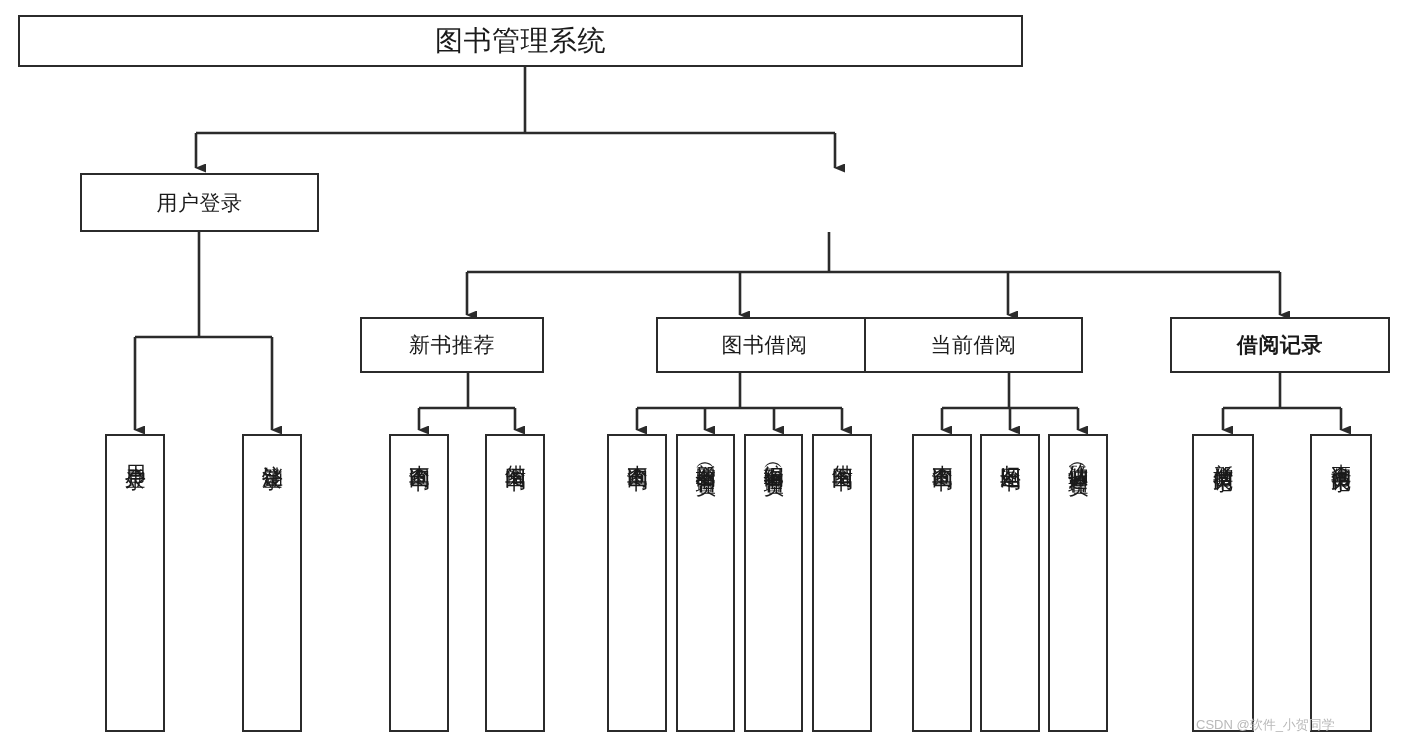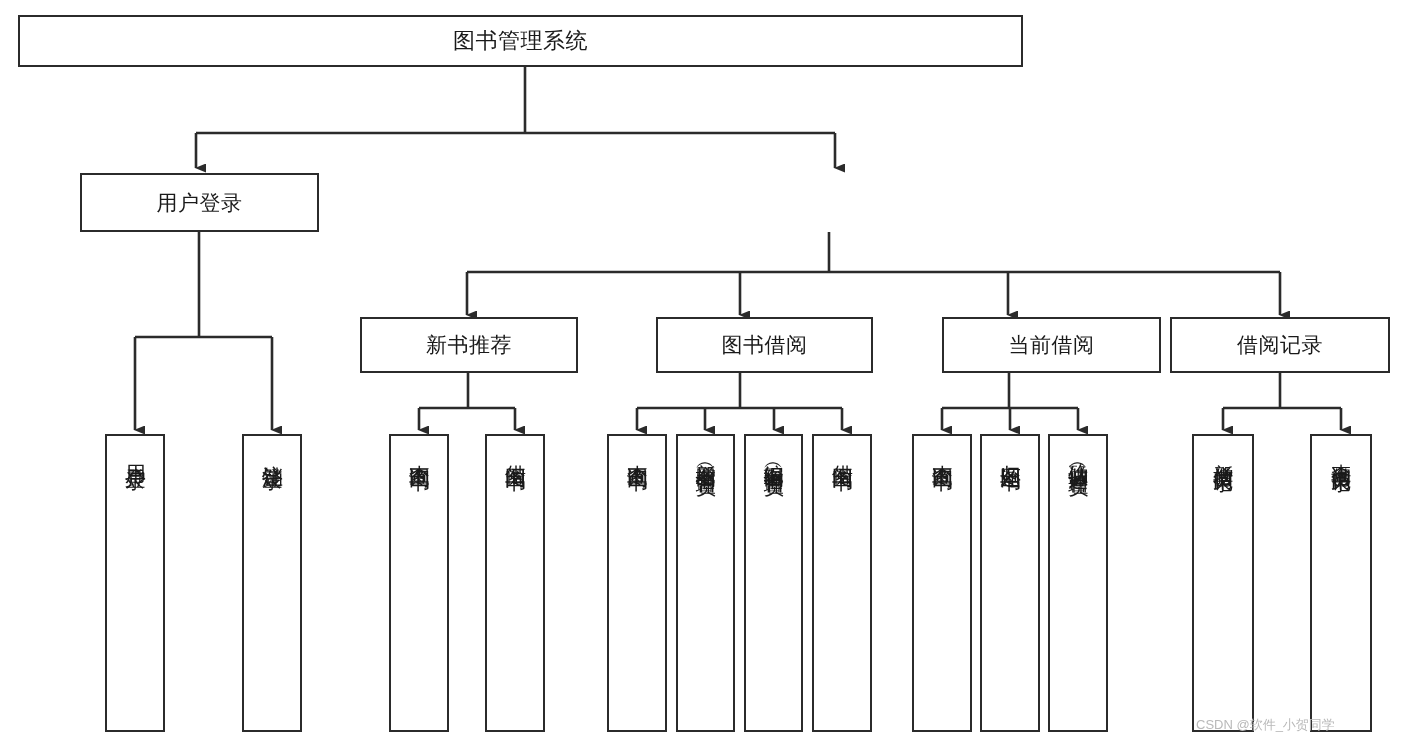--- a/index.html
+++ b/index.html
@@ -42,21 +42,21 @@
     text-align: center;
     line-height: 1.12;
     letter-spacing: 0.5px;
   }
   
   .node.h .label {
     font-size: 21px;
     white-space: nowrap;
   }
   .node.root .label {
-    font-size: 22px;
+    font-size: 28px;
   }
   
   .node.v {
     align-items: flex-start;
     justify-content: center;
     padding-top: 12px;
   }
   .node.v .label {
     writing-mode: vertical-rl;
     text-orientation: upright;
@@ -133,30 +133,30 @@
   </svg>
 
   <div class="node h root" style="left:18px; top:15px; width:1005px; height:52px;">
     <span class="label">图书管理系统</span>
   </div>
 
   <div class="node h" style="left:80px; top:173px; width:239px; height:59px;">
     <span class="label">用户登录</span>
   </div>
 
-  <div class="node h" style="left:360px; top:317px; width:218px; height:56px;">
+  <div class="node h" style="left:360px; top:317px; width:184px; height:56px;">
     <span class="label">新书推荐</span>
   </div>
   <div class="node h" style="left:632px; top:317px; width:217px; height:56px;margin-left:24px;">
     <span class="label">图书借阅</span>
   </div>
-  <div class="node h" style="left:942px; top:317px; width:219px; height:56px;">
+  <div class="node h" style="left:864px; top:317px; width:219px; height:56px;">
     <span class="label">当前借阅</span>
   </div>
-  <div class="node h" style="left:1170px; top:317px; width:220px; height:56px;">
+  <div class="node h" style="left:1170px; top:317px; width:220px; height:56px;font-weight:bold;">
     <span class="label">借阅记录</span>
   </div>
 
   <div class="node v" style="left:105px; top:434px; width:60px; height:298px;">
     <span class="label">用户登录</span>
   </div>
   <div class="node v" style="left:242px; top:434px; width:60px; height:298px;">
     <span class="label">注销登录</span>
   </div>
 

